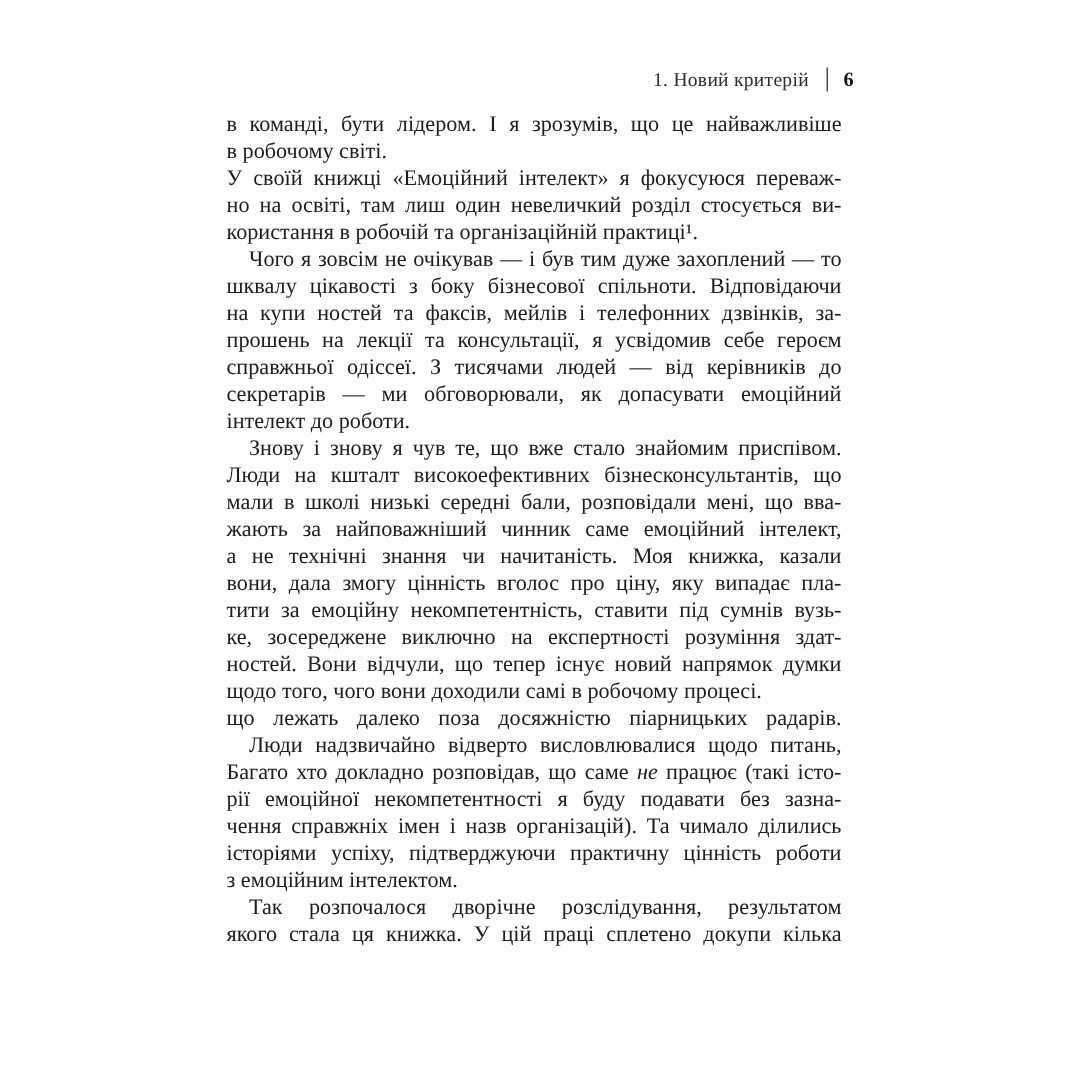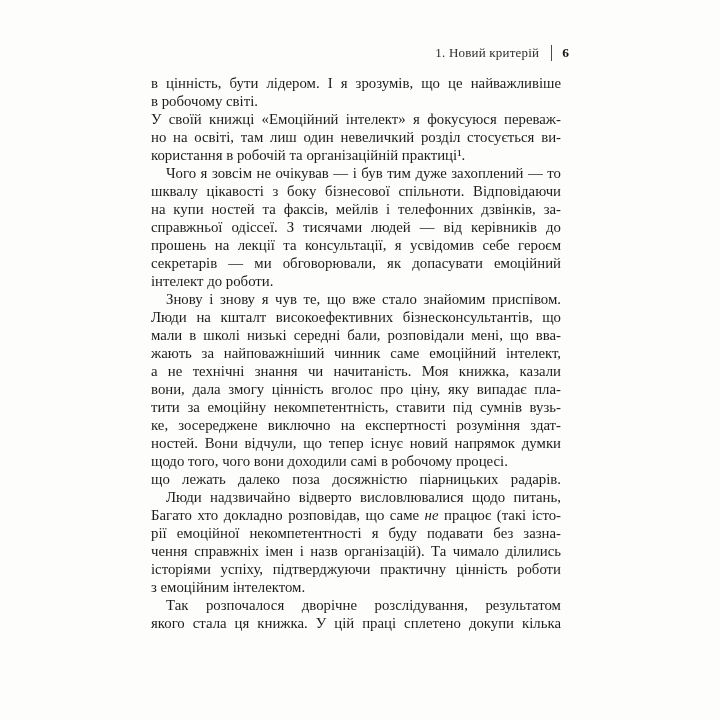--- a/index.html
+++ b/index.html
@@ -87,36 +87,36 @@
 
   <div class="page-header">
     <span class="chapter-title">1. Новий критерій</span>
     <span class="header-divider"></span>
     <span class="page-number">6</span>
   </div>
 
   <div class="text-block">
 
     <div class="paragraph">
-      <div class="line">в цінність, бути лідером. І я зрозумів, що це найважливіше</div>
+      <div class="line">в команді, бути лідером. І я зрозумів, що це найважливіше</div>
       <div class="line end">в робочому світі.</div>
     </div>
 
     <div class="paragraph">
       <div class="line">У своїй книжці «Емоційний інтелект» я фокусуюся переваж-</div>
       <div class="line">но на освіті, там лиш один невеличкий розділ стосується ви-</div>
       <div class="line end">користання в робочій та організаційній практиці¹.</div>
     </div>
 
     <div class="paragraph">
       <div class="line indent">Чого я зовсім не очікував — і був тим дуже захоплений — то</div>
       <div class="line">шквалу цікавості з боку бізнесової спільноти. Відповідаючи</div>
       <div class="line">на купи ностей та факсів, мейлів і телефонних дзвінків, за-</div>
+      <div class="line">прошень на лекції та консультації, я усвідомив себе героєм</div>
       <div class="line">справжньої одіссеї. З тисячами людей — від керівників до</div>
-      <div class="line">прошень на лекції та консультації, я усвідомив себе героєм</div>
       <div class="line">секретарів — ми обговорювали, як допасувати емоційний</div>
       <div class="line end">інтелект до роботи.</div>
     </div>
 
     <div class="paragraph">
       <div class="line indent">Знову і знову я чув те, що вже стало знайомим приспівом.</div>
       <div class="line">Люди на кшталт високоефективних бізнесконсультантів, що</div>
       <div class="line">мали в школі низькі середні бали, розповідали мені, що вва-</div>
       <div class="line">жають за найповажніший чинник саме емоційний інтелект,</div>
       <div class="line">а не технічні знання чи начитаність. Моя книжка, казали</div>

